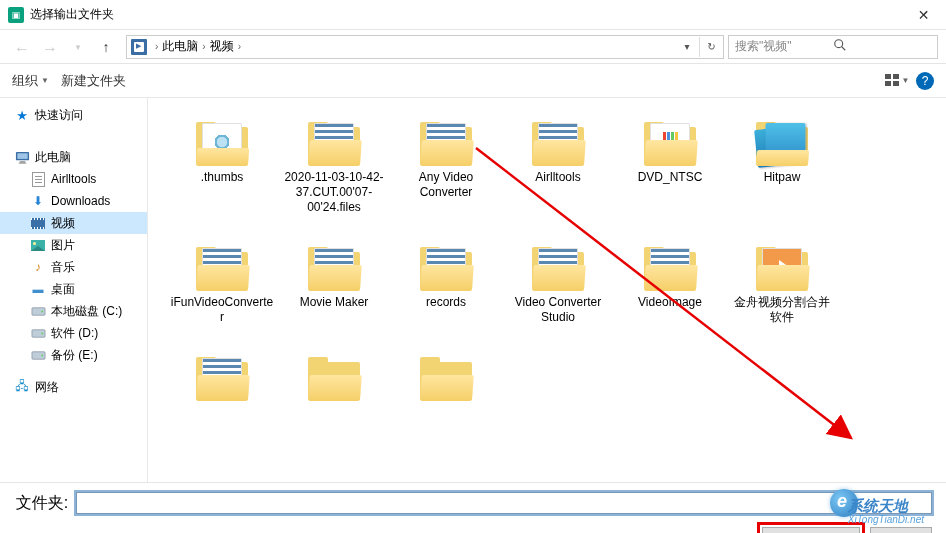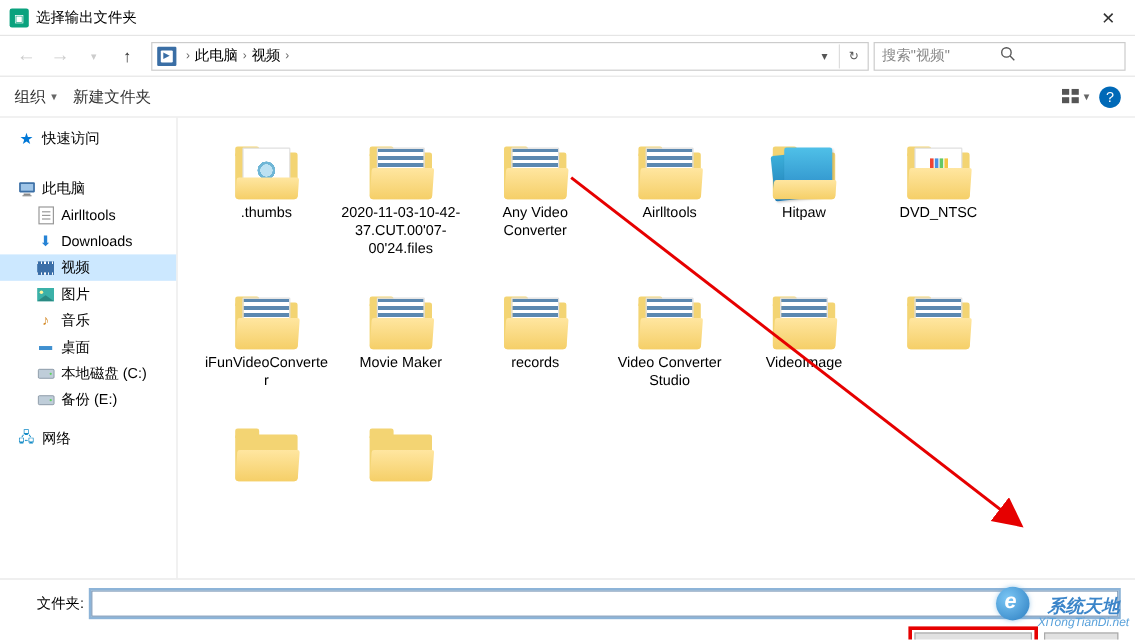--- a/index.html
+++ b/index.html
@@ -75,27 +75,27 @@
 .paper-play::before { content:''; width:0; height:0; border-left:10px solid #fff; border-top:7px solid transparent; border-bottom:7px solid transparent; margin-left:3px; }
 .thumb-wallpaper { position:absolute; left:0; top:4px; width:40px; height:38px; background:linear-gradient(180deg,#3bafda 0%,#1f7ab5 100%); border-radius:2px; transform:rotate(-6deg); box-shadow:1px 1px 2px rgba(0,0,0,.2); }
 .thumb-wallpaper::after { content:''; position:absolute; right:-10px; top:-4px; width:40px; height:38px; background:linear-gradient(180deg,#4fc0e8 0%,#2c8dc8 100%); border-radius:2px; transform:rotate(6deg); box-shadow:1px 1px 2px rgba(0,0,0,.2);}
 .item-label { font-size: 12px; text-align: center; line-height: 1.25; margin-top: 2px; word-break: break-word; max-width:104px; }
 
 .arrow-overlay { position:absolute; top:30px; right:60px; width:430px; height:330px; pointer-events:none; }
 .arrow-overlay svg { width:100%; height:100%; }
 
 .bottom { border-top: 1px solid #e5e5e5; padding: 6px 14px 10px 14px; }
 .row-input { display: flex; align-items: center; height: 28px; margin-bottom: 10px; }
-.row-input label { font-size: 12px; width: 56px; text-align: right; margin-right: 6px; }
+.row-input label { font-size: 16px; width: 56px; text-align: center; margin-right: 6px; }
 .row-input input { flex: 1; height: 22px; border: 1px solid #7a97b6; outline:2px solid #8db4d8; padding: 0 4px; font-size:12px; }
 .row-btns { display: flex; justify-content: flex-end; gap: 10px; }
 .btn { height: 24px; border: 1px solid #aaa; background: #e1e1e1; font-size: 12px; padding: 0 18px; cursor: pointer; }
 .btn.primary { outline: 3px solid #e60000; outline-offset: 2px; }
 
-.watermark { position:absolute; right:5px; bottom:8px; font-size:10px; font-style:italic; color:#5aa2db; text-align:center; line-height:1.1; pointer-events:none; }
+.watermark { position:absolute; right:22px; bottom:8px; font-size:10px; font-style:italic; color:#5aa2db; text-align:left; line-height:1.1; pointer-events:none; }
 .watermark .wm1{ font-size:15px; font-weight:bold; color:#3b85c9; font-style:italic; }
 .watermark-ico { position:absolute; right:88px; bottom:16px; width:28px; height:28px; border-radius:50%; background:radial-gradient(circle at 35% 35%,#7cc7f5,#2b7dc0); pointer-events:none; box-shadow:0 0 4px rgba(80,160,220,.5);}
 .watermark-ico::before{content:'e'; position:absolute; left:7px; top:2px; color:#fff; font-size:18px; font-weight:bold; font-style:italic;}
 </style>
 </head>
 <body>
 
 <div class="titlebar">
   <span class="title-icon">▣</span>
   <span class="title-text">选择输出文件夹</span>
@@ -207,20 +207,29 @@
         </span>
         <span>本地磁盘 (C:)</span>
       </div>
       <div class="sb-item child">
         <span class="sb-icon ico-disk">
           <svg viewBox="0 0 16 16">
             <rect x="1" y="4" width="14" height="8" rx="1" fill="#bfcdd9" stroke="#7a8a99" stroke-width="0.7"></rect>
             <circle cx="12" cy="8" r="1" fill="#5dd25d"></circle>
           </svg>
         </span>
+        <span>软件 (D:)</span>
+      </div>
+      <div class="sb-item child">
+        <span class="sb-icon ico-disk">
+          <svg viewBox="0 0 16 16">
+            <rect x="1" y="4" width="14" height="8" rx="1" fill="#bfcdd9" stroke="#7a8a99" stroke-width="0.7"></rect>
+            <circle cx="12" cy="8" r="1" fill="#5dd25d"></circle>
+          </svg>
+        </span>
         <span>备份 (E:)</span>
       </div>
       <div class="sb-item spacer"></div>
       <div class="sb-item">
         <span class="sb-icon ico-net">🖧</span>
         <span>网络</span>
       </div>
     </div>
   <div class="content">
     <div class="grid" id="grid">
@@ -256,50 +265,50 @@
         </div>
         <div class="item">
           <div class="item-icon">
             <div class="folder-icon">
               <div class="folder-back"></div>
               <div class="folder-paper paper-film"></div>
               <div class="folder-front"></div>
             </div>
           </div>
           <div class="item-label">Airlltools</div>
-        </div>
-        <div class="item">
-          <div class="item-icon">
-            <div class="folder-icon">
-              <div class="folder-back"></div>
-              <div class="thumb-wallpaper"></div>
-              <div class="folder-front" style="height:16px"></div>
-            </div>
-          </div>
-          <div class="item-label">Hitpaw</div>
         </div>
         <div class="item">
           <div class="item-icon">
             <div class="folder-icon">
               <div class="folder-back"></div>
               <div class="folder-paper paper-color">
                 <span style="background:#e43"></span>
                 <span style="background:#4a90e2"></span>
                 <span style="background:#64c864"></span>
                 <span style="background:#f5c542"></span>
               </div>
               <div class="folder-front"></div>
             </div>
           </div>
           <div class="item-label">DVD_NTSC</div>
         </div>
         <div class="item">
           <div class="item-icon">
             <div class="folder-icon">
               <div class="folder-back"></div>
+              <div class="thumb-wallpaper"></div>
+              <div class="folder-front" style="height:16px"></div>
+            </div>
+          </div>
+          <div class="item-label">Hitpaw</div>
+        </div>
+        <div class="item">
+          <div class="item-icon">
+            <div class="folder-icon">
+              <div class="folder-back"></div>
               <div class="folder-paper paper-film"></div>
               <div class="folder-front"></div>
             </div>
           </div>
           <div class="item-label">iFunVideoConverter</div>
         </div>
         <div class="item">
           <div class="item-icon">
             <div class="folder-icon">
               <div class="folder-back"></div>
@@ -331,20 +340,30 @@
         </div>
         <div class="item">
           <div class="item-icon">
             <div class="folder-icon">
               <div class="folder-back"></div>
               <div class="folder-paper paper-film"></div>
               <div class="folder-front"></div>
             </div>
           </div>
           <div class="item-label">VideoImage</div>
+        </div>
+        <div class="item">
+          <div class="item-icon">
+            <div class="folder-icon">
+              <div class="folder-back"></div>
+              <div class="folder-paper paper-play"></div>
+              <div class="folder-front"></div>
+            </div>
+          </div>
+          <div class="item-label">金舟视频分割合并软件</div>
         </div>
         <div class="item">
           <div class="item-icon">
             <div class="folder-icon">
               <div class="folder-back"></div>
               <div class="folder-paper paper-film"></div>
               <div class="folder-front"></div>
             </div>
           </div>
           <div class="item-label"></div>

